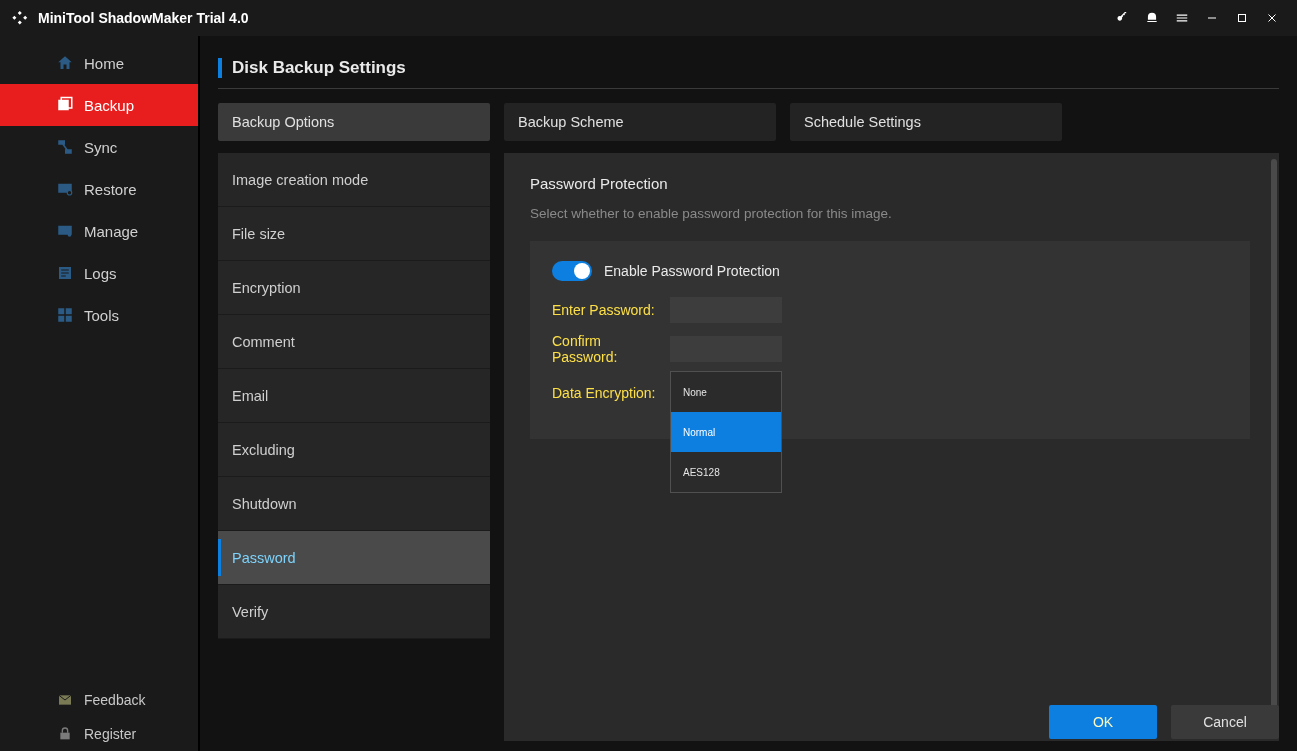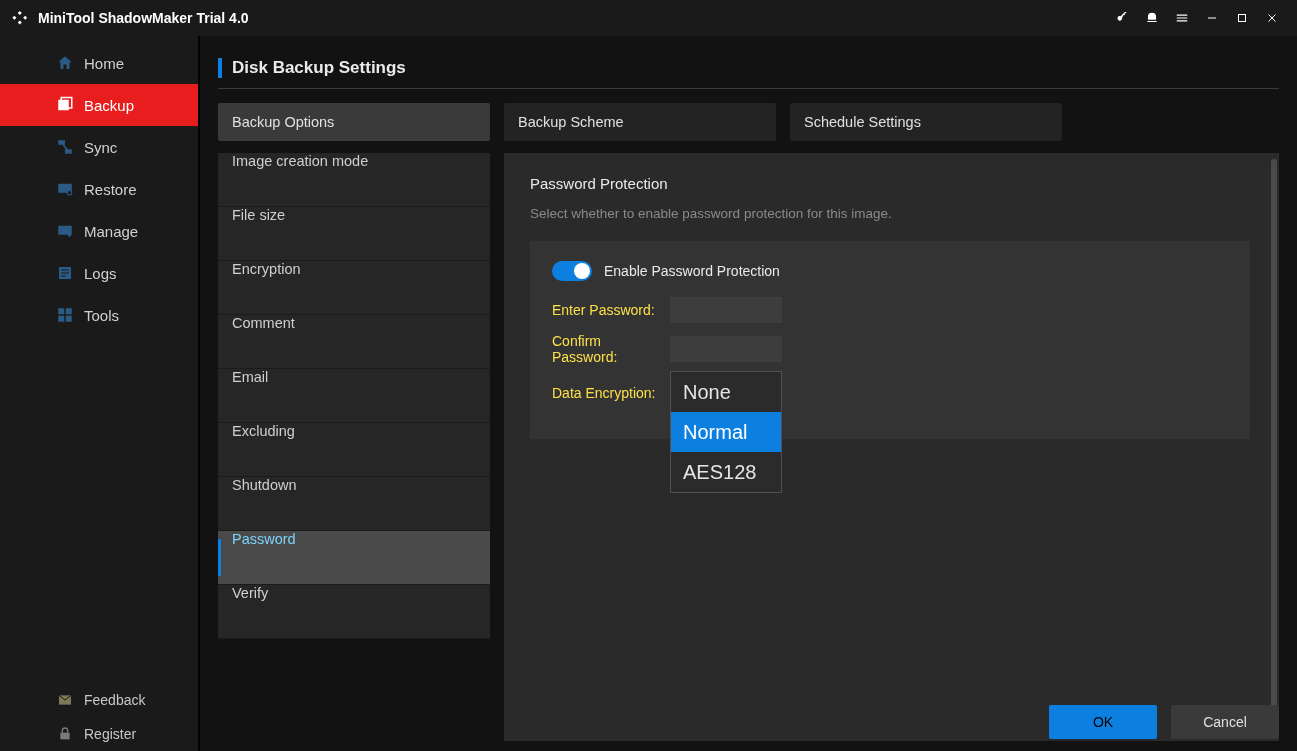--- a/index.html
+++ b/index.html
@@ -148,21 +148,21 @@
 
   .options-list {
     width:272px;
     background:transparent;
     display:flex; flex-direction:column;
   }
   .opt-item {
     height:54px;
     background:#262626;
     color:#cfcfcf;
-    display:flex; 
+    display:flex; align-items:center;
     padding:0 14px;
     margin-bottom:0;
     cursor:pointer;
     font-size:14.5px;
     position:relative;
     border-bottom:1px solid #1b1b1b;
   }
   .opt-item.active {
     background:#4a4a4a;
     color:#7dd3fc;
@@ -222,42 +222,42 @@
     top:-4px;
     left:0;
     width:112px;
     background:#2b2b2b;
     border:1px solid #505050;
     z-index:10;
   }
   .dropdown .dd-item {
     height:40px; display:flex; align-items:center;
     padding:0 12px; color:#e5e5e5; cursor:pointer;
-    font-size:20px;
+    font-size:10px;
   }
   .dropdown .dd-item.highlight { background:#0d7fe0; color:#fff; }
 
   
   .scroll-strip {
     position:absolute; right:2px; top:6px; bottom:6px; width:6px;
     background:#4a4a4a; border-radius:3px;
   }
 
   
   .footer {
     position:absolute;
     right:18px;
     bottom:12px;
     display:flex; gap:14px;
   }
   .btn {
     width:108px; height:34px; border:none; border-radius:2px;
     font-size:14px; cursor:pointer;
   }
-  .btn.primary { background:#0d7fe0; color:#000000; }
+  .btn.primary { background:#0d7fe0; color:#fef9c3; }
   .btn.secondary { background:#3a3a3a; color:#e0e0e0; }
 
 </style>
 </head>
 <body>
 
 <div class="app">
 
   <div class="titlebar">
     <span class="logo">

